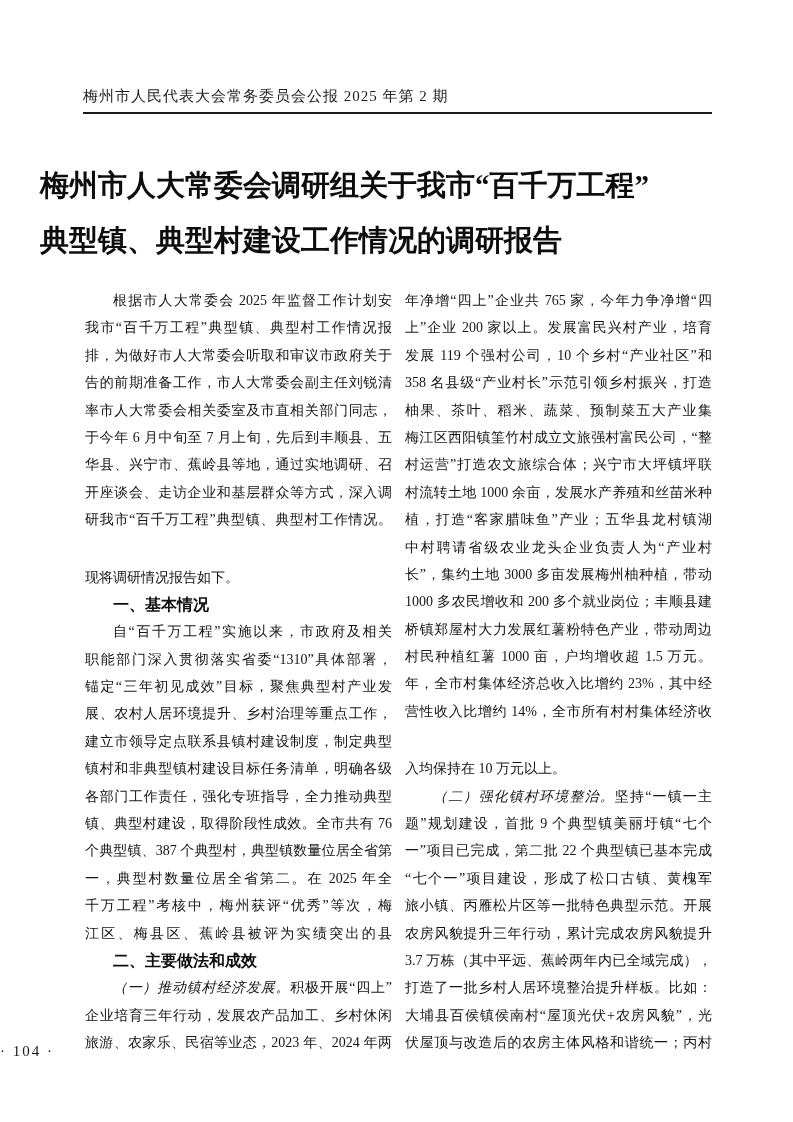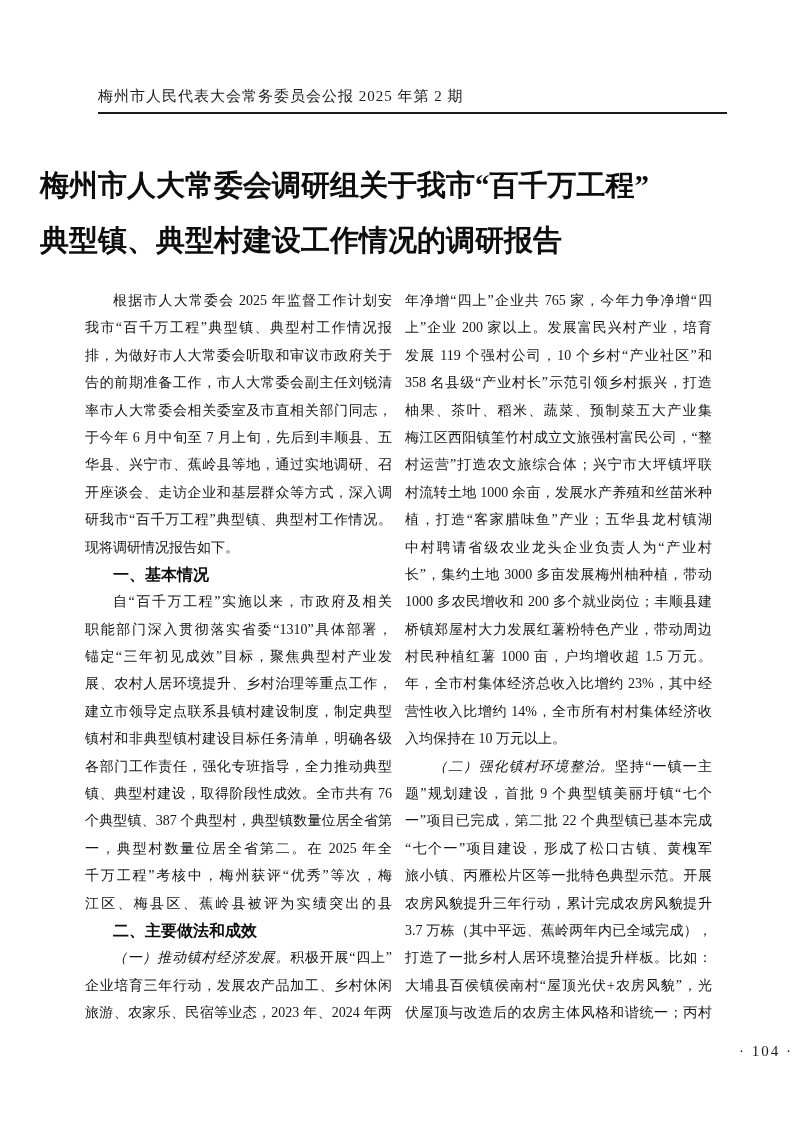--- a/index.html
+++ b/index.html
@@ -11,21 +11,21 @@
     position: relative;
     width: 793px;
     height: 1122px;
     background: #ffffff;
     overflow: hidden;
     font-family: "Liberation Serif", "DejaVu Serif", serif;
     color: #111111;
   }
   .header {
     position: absolute;
-    left: 98px;
+    left: 83px;
     top: 86px;
     width: 629px;
     padding-bottom: 6px;
     border-bottom: 2px solid #1c1c1c;
   }
   .header-text {
     font-size: 15px;
     line-height: 20px;
     letter-spacing: 1px;
     color: #1c1c1c;
@@ -56,36 +56,36 @@
   .line {
     height: 27.4px;
     line-height: 27.4px;
     font-size: 14px;
     overflow: hidden;
     text-align: justify;
     text-align-last: justify;
     color: #141414;
   }
   .line.p1 { text-indent: 28px; }
-  .line.pe { text-align-last: left; }
+  .line.pe { text-align-last: left; margin-top: 30px; }
   .line.h {
     font-weight: 700;
     text-indent: 28px;
     text-align-last: left;
     font-family: "Liberation Sans", "DejaVu Sans", sans-serif;
     font-size: 16px;
     color: #0d0d0d;
   }
   .kai { font-style: italic; }
   .footer {
     position: absolute;
     left: 0;
     top: 1042px;
     width: 793px;
-    text-align: right;
+    text-align: left;
   }
   .page-number {
     font-size: 15px;
     color: #1c1c1c;
     letter-spacing: 2px;
   }
 </style>
 </head>
 <body>
 

